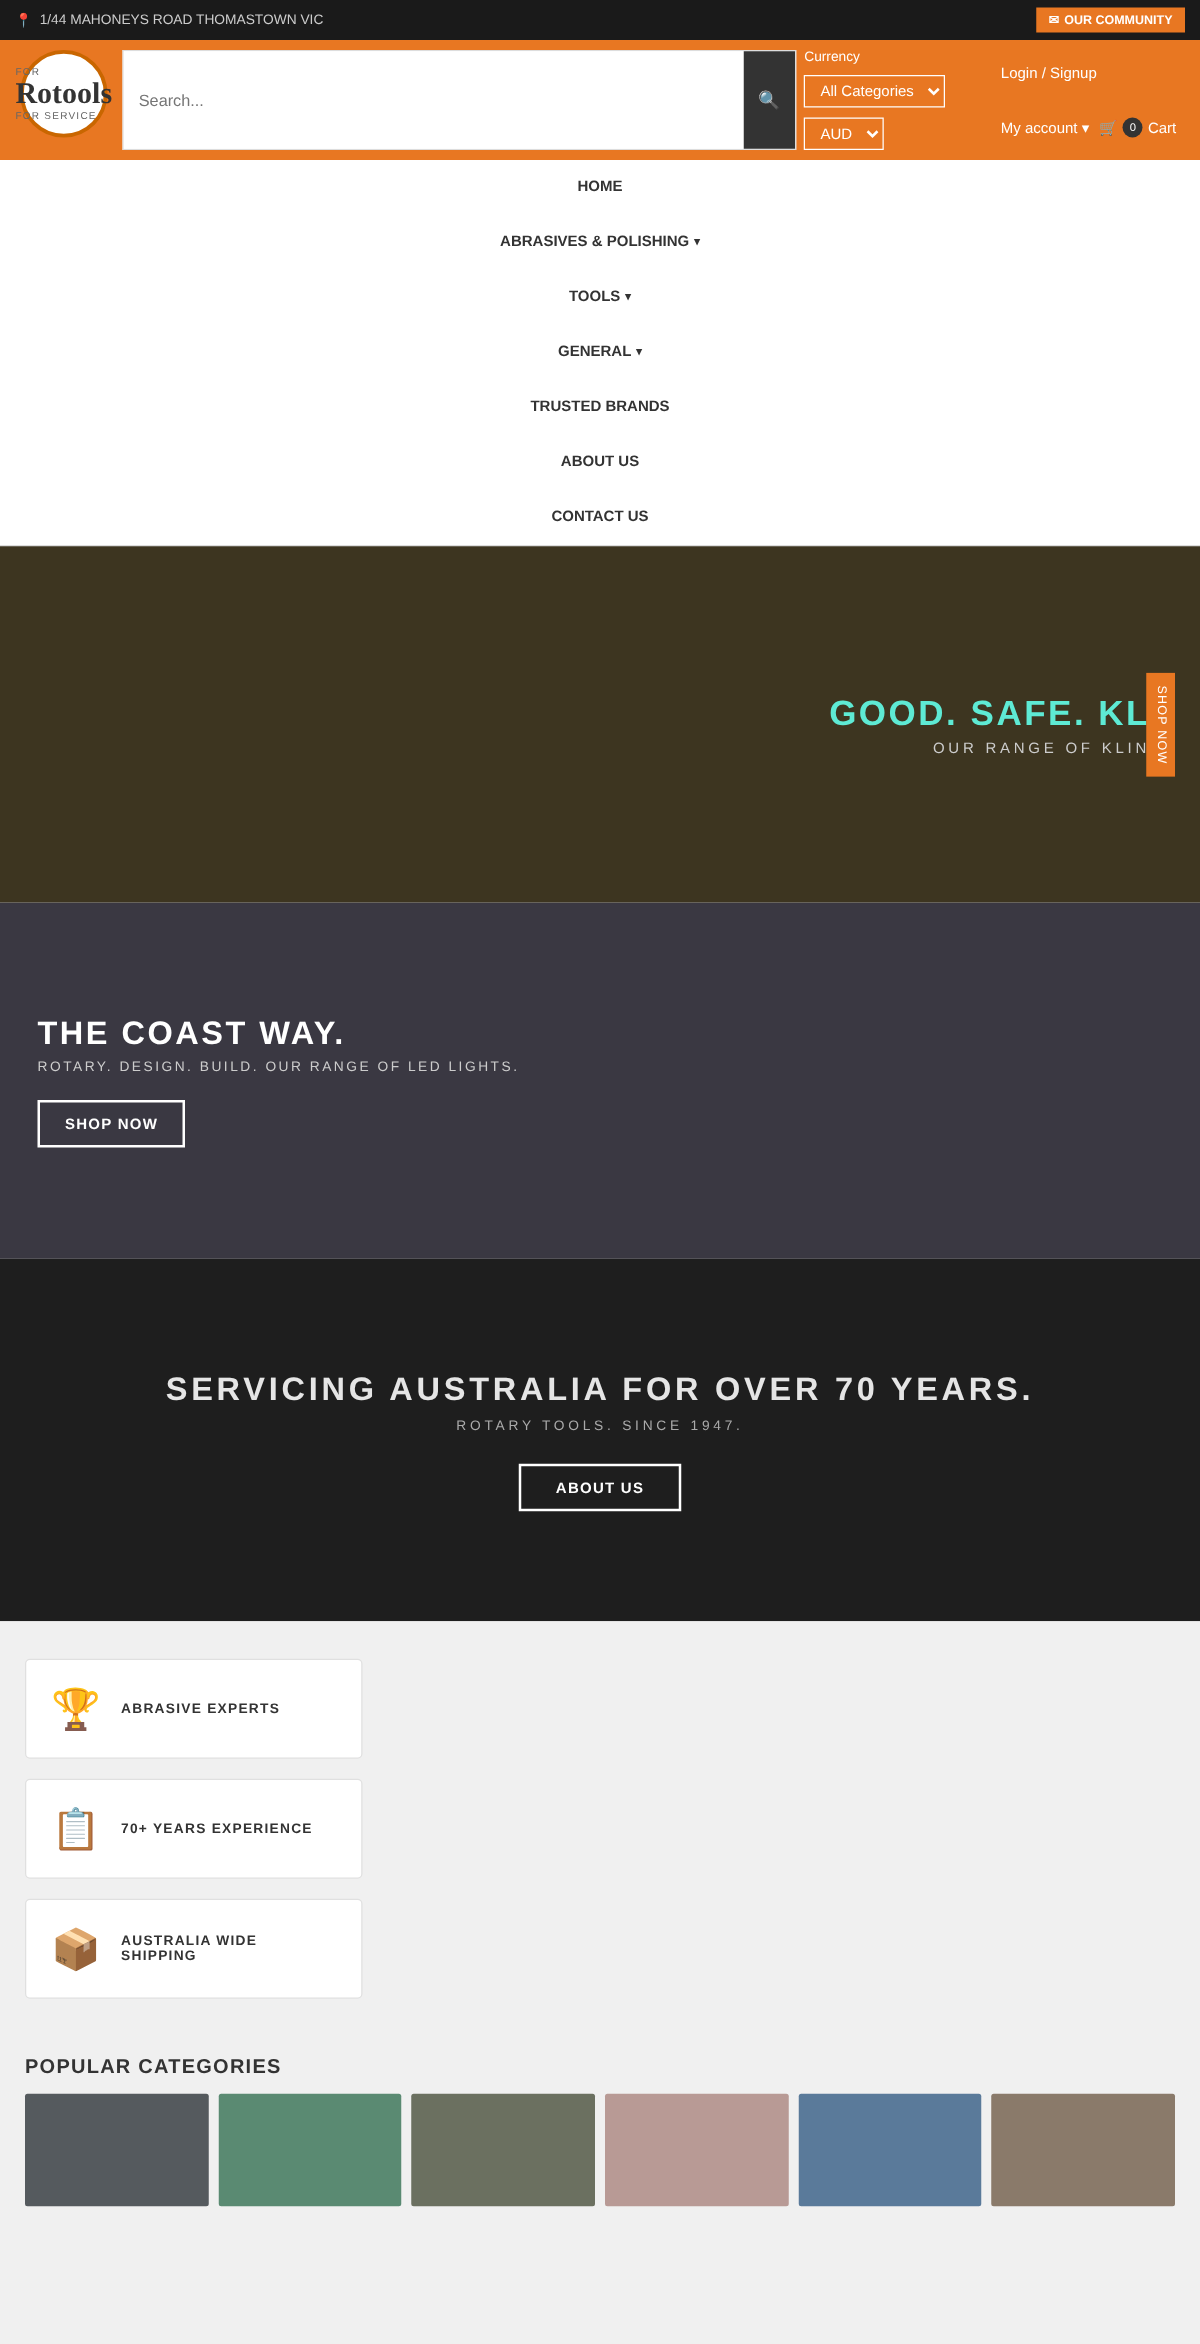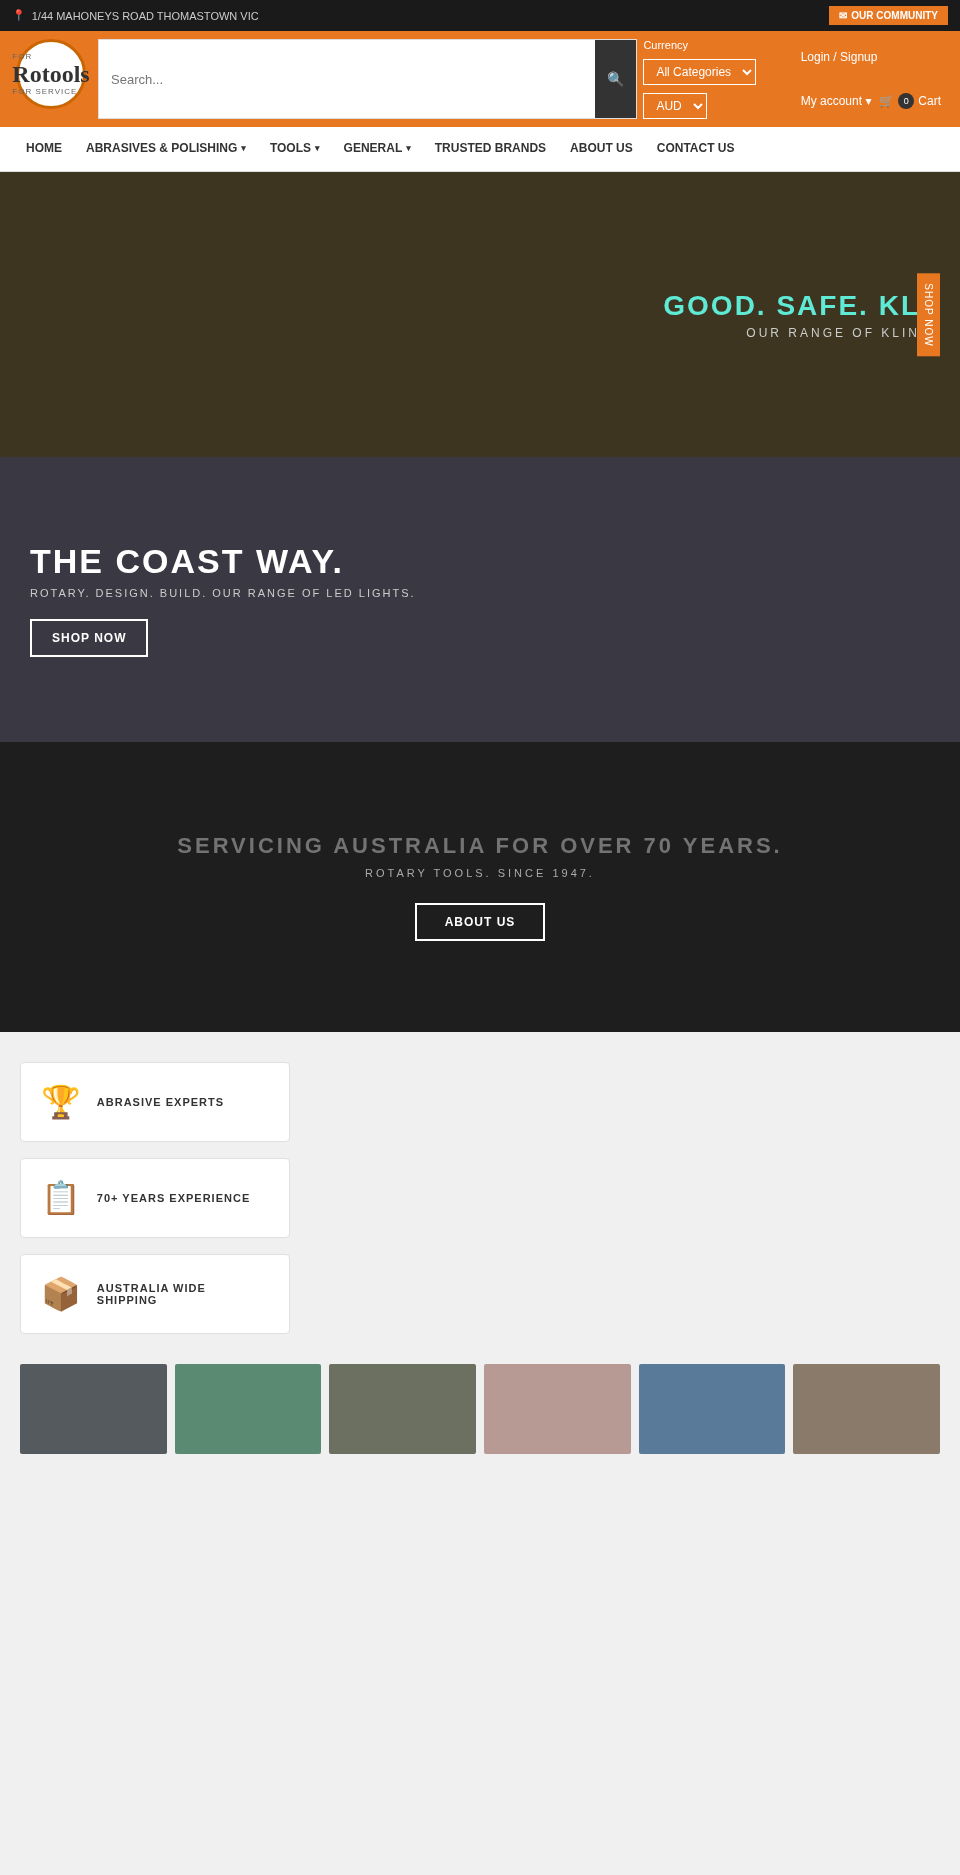--- a/index.html
+++ b/index.html
@@ -100,21 +100,22 @@
       font-size: 9px;
       display: flex; align-items: center; justify-content: center;
     }
 
     
     .nav {
       background: #fff;
       border-bottom: 1px solid #ddd;
       display: flex;
       align-items: center;
-      padding: 0 14px;
+      padding: 0 2px;
+      flex-direction: column;
     }
     .nav-item {
       padding: 14px 12px;
       font-size: 12px;
       font-weight: bold;
       color: #333;
       text-transform: uppercase;
       cursor: pointer;
       white-space: nowrap;
       display: flex; align-items: center; gap: 4px;
@@ -165,21 +166,21 @@
 
     .hero-2 {
       background: #3a3842;
       height: 285px;
       display: flex;
       align-items: center;
       padding: 0 30px;
     }
     .hero-2-content {}
     .hero-2-title {
-      font-size: 34px;
+      font-size: 26px;
       font-weight: bold;
       color: #fff;
       letter-spacing: 2px;
     }
     .hero-2-sub {
       font-size: 11px;
       color: #ccc;
       letter-spacing: 2px;
       margin-top: 6px;
       margin-bottom: 20px;
@@ -198,23 +199,23 @@
     .hero-3 {
       background: #1e1e1e;
       height: 290px;
       display: flex;
       align-items: center;
       justify-content: center;
       flex-direction: column;
       text-align: center;
     }
     .hero-3-title {
-      font-size: 22px;
-      font-weight: bold;
-      color: #737373;
+      font-size: 26px;
+      font-weight: bold;
+      color: #e5e5e5;
       letter-spacing: 3px;
       text-align: center;
     }
     .hero-3-sub {
       font-size: 11px;
       color: #aaa;
       letter-spacing: 3px;
       margin-top: 8px;
       margin-bottom: 24px;
     }
@@ -407,20 +408,21 @@
     <span class="feature-icon">📋</span>
     <span class="feature-label">70+ YEARS EXPERIENCE</span>
   </div>
   <div class="feature-card">
     <span class="feature-icon">📦</span>
     <span class="feature-label">AUSTRALIA WIDE SHIPPING</span>
   </div>
 </div>
 
 <div class="popular-section">
+  <div class="popular-title">POPULAR CATEGORIES</div>
   <div class="categories-grid">
     <div class="category-card cat-1"></div>
     <div class="category-card cat-2"></div>
     <div class="category-card cat-3"></div>
     <div class="category-card cat-4"></div>
     <div class="category-card cat-5"></div>
     <div class="category-card cat-6"></div>
   </div>
 </div>
 

